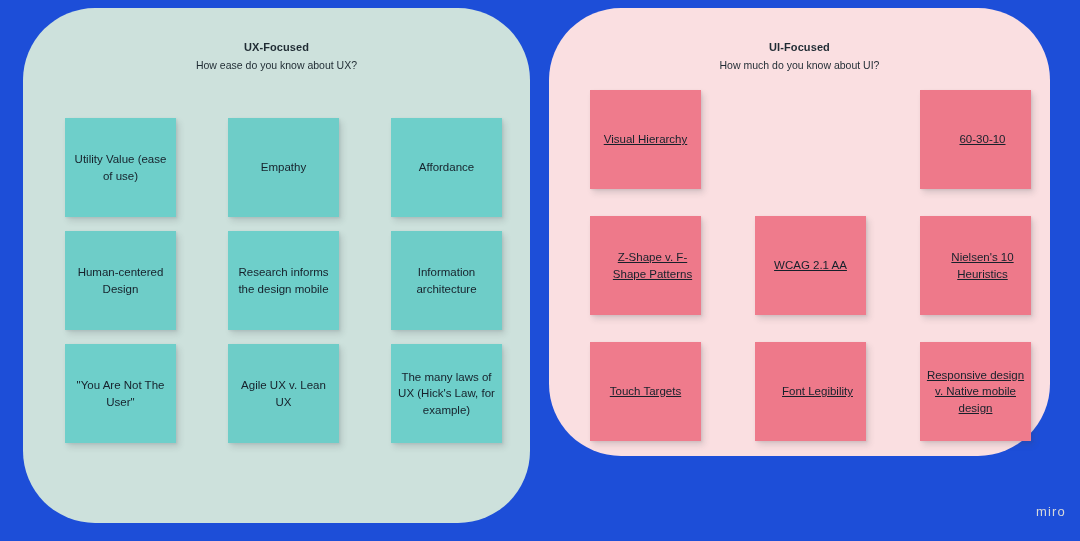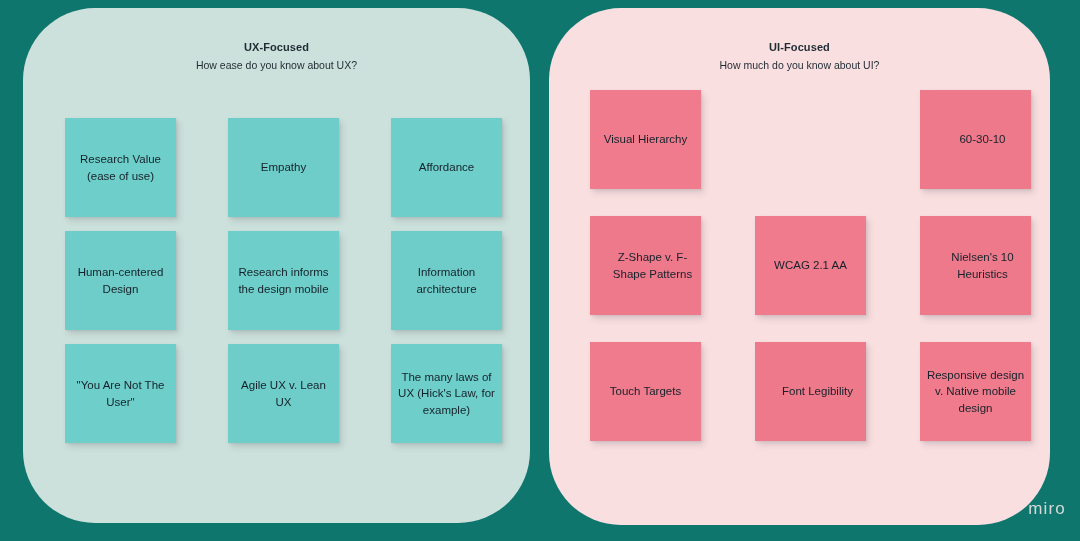--- a/index.html
+++ b/index.html
@@ -8,42 +8,42 @@
     background: #ffffff;
   }
   body {
     font-family: "Liberation Sans", sans-serif;
     -webkit-font-smoothing: antialiased;
   }
   #board {
     position: relative;
     width: 1080px;
     height: 541px;
-    background: #0f766e;
+    background: #1d4ed8;
     overflow: hidden;
   }
 
   
   .panel {
     position: absolute;
     border-radius: 72px;
     box-sizing: border-box;
   }
   .panel.ux {
     left: 23px;
     top: 8px;
     width: 507px;
     height: 515px;
     background: #cde1dc;
   }
   .panel.ui {
     left: 549px;
     top: 8px;
     width: 501px;
-    height: 517px;
+    height: 448px;
     background: #fadfe1;
   }
 
   
   .panel-head {
     position: absolute;
     left: 0;
     right: 0;
     text-align: center;
     color: #1f2b33;
@@ -100,32 +100,32 @@
     color: #16212b;
     box-shadow: 3px 4px 6px rgba(60, 70, 75, 0.16),
                 1px 1px 2px rgba(60, 70, 75, 0.10);
     position: relative;
   }
   .note .note-text {
     display: block;
     width: 100%;
   }
   .panel.ux .note { background: #6ecfca; }
-  .panel.ui  .note { background: #ef7b8c; }
+  .panel.ui  .note { background: #ef7b8c; text-decoration: underline; }
 
   
   .panel.ux .note.v2 { background: #6ecdc8; }
   .panel.ui  .note.v2 { background: #ee798a; padding-left: 20px; }
 
   
   .watermark {
     position: absolute;
     right: 14px;
     bottom: 22px;
-    font-size: 17px;
+    font-size: 13px;
     letter-spacing: 1.2px;
     color: #d7d9d9;
     font-weight: normal;
     user-select: none;
     text-align: right;
   }
 </style>
 </head>
 <body>
 
@@ -134,21 +134,21 @@
   <section class="panel ux">
     <header class="panel-head">
       <div class="panel-title">UX-Focused</div>
       <div class="panel-sub">How ease do you know about UX?</div>
     </header>
 
     <div class="notes">
 
       <div class="note-row">
         <div class="note">
-          <span class="note-text">Research Value (ease of use)</span>
+          <span class="note-text">Utility Value (ease of use)</span>
         </div>
         <div class="note v2">
           <span class="note-text">Empathy</span>
         </div>
         <div class="note">
           <span class="note-text">Affordance</span>
         </div>
       </div>
 
       <div class="note-row">

